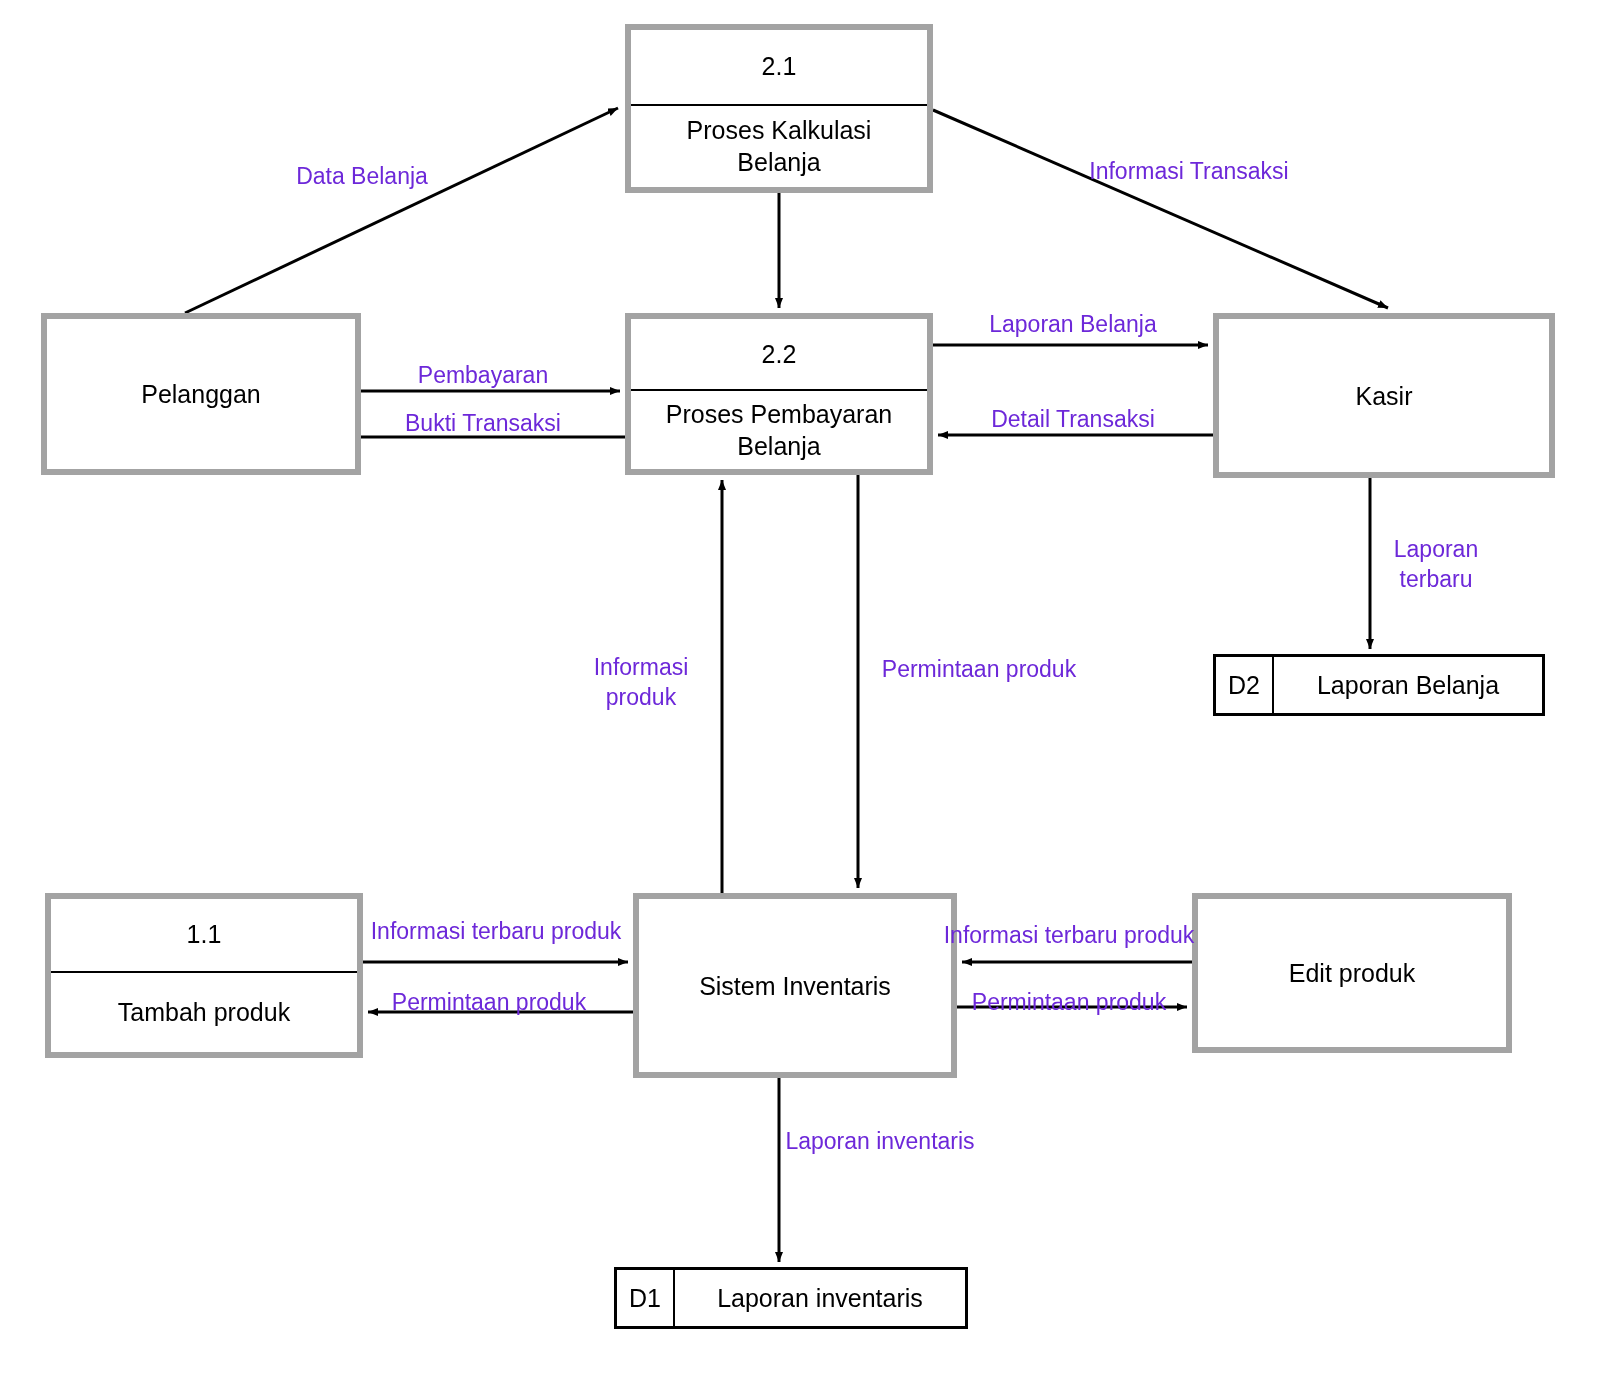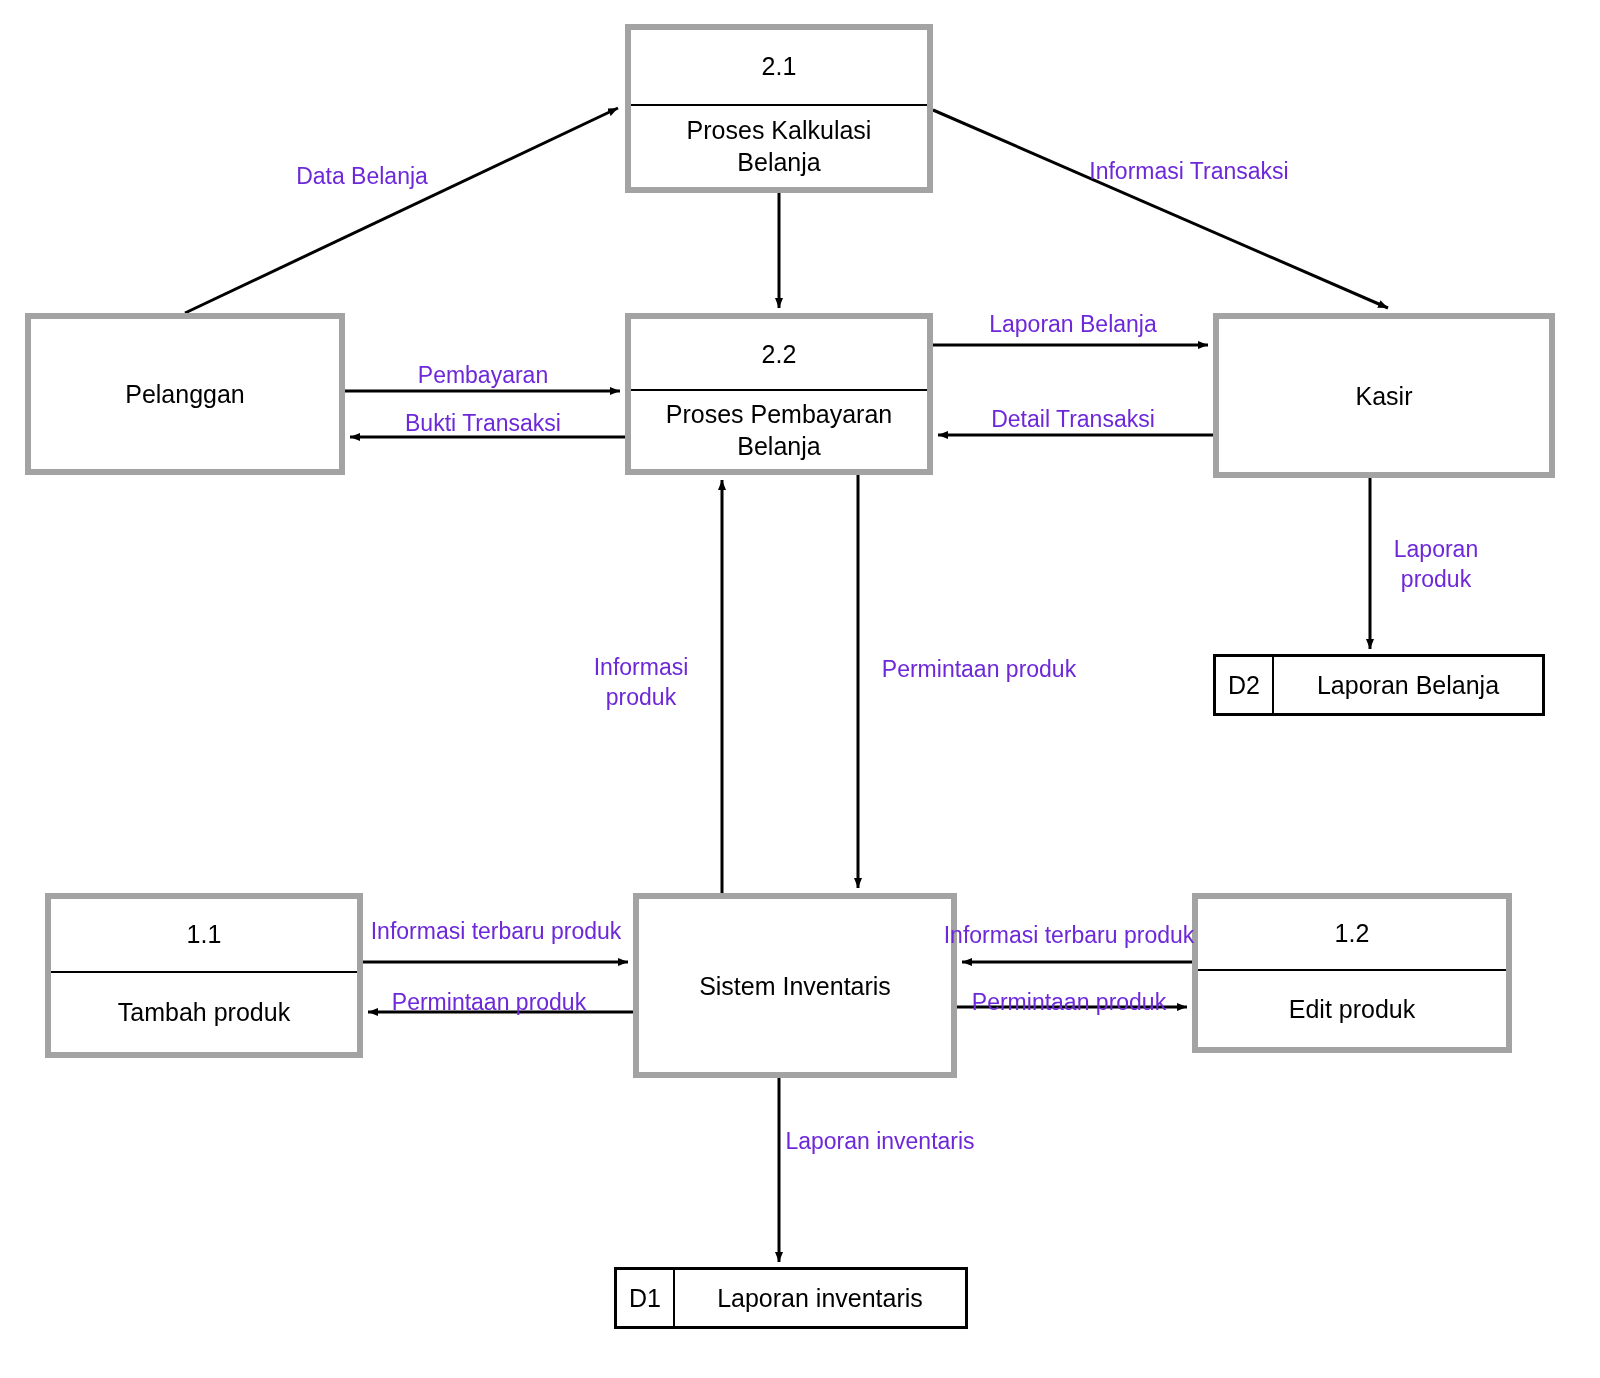--- a/index.html
+++ b/index.html
@@ -165,21 +165,21 @@
   <div class="node" style="left:625px; top:313px; width:308px; height:162px;">
     <div class="num-row">
       <span class="node-num">2.2</span>
     </div>
     <div class="name-row">
       <span class="node-text">Proses Pembayaran
 Belanja</span>
     </div>
   </div>
 
-  <div class="node plain" style="left:25px; top:313px; width:320px; height:162px;">
+  <div class="node plain" style="left:41px; top:313px; width:320px; height:162px;">
     <div class="name-row">
       <span class="node-text">Pelanggan</span>
     </div>
   </div>
 
   <div class="node plain" style="left:1213px; top:313px; width:342px; height:165px;">
     <div class="name-row">
       <span class="node-text">Kasir</span>
     </div>
   </div>
@@ -198,23 +198,20 @@
   <div class="node" style="left:45px; top:893px; width:318px; height:165px;">
     <div class="num-row">
       <span class="node-num">1.1</span>
     </div>
     <div class="name-row">
       <span class="node-text">Tambah produk</span>
     </div>
   </div>
 
   <div class="node" style="left:1192px; top:893px; width:320px; height:160px;">
-    <div class="num-row">
-      <span class="node-num">1.2</span>
-    </div>
     <div class="name-row">
       <span class="node-text">Edit produk</span>
     </div>
   </div>
 
   <div class="store" style="left:614px; top:1267px; width:354px; height:62px;">
     <div class="store-id">D1</div>
     <div class="store-label">Laporan inventaris</div>
   </div>
 
@@ -224,21 +221,21 @@
 
   <div class="flow-label" style="left:483px; top:376px;">Pembayaran</div>
 
   <div class="flow-label" style="left:483px; top:424px;">Bukti Transaksi</div>
 
   <div class="flow-label" style="left:1073px; top:325px;">Laporan Belanja</div>
 
   <div class="flow-label" style="left:1073px; top:420px;">Detail Transaksi</div>
 
   <div class="flow-label" style="left:1436px; top:565px;">Laporan
-produk</div>
+terbaru</div>
 
   <div class="flow-label" style="left:628px; top:683px;margin-left:13px;">Informasi
 produk</div>
 
   <div class="flow-label" style="left:979px; top:670px;">Permintaan produk</div>
 
   <div class="flow-label" style="left:496px; top:932px;">Informasi terbaru produk</div>
 
   <div class="flow-label" style="left:489px; top:1003px;">Permintaan produk</div>
 

